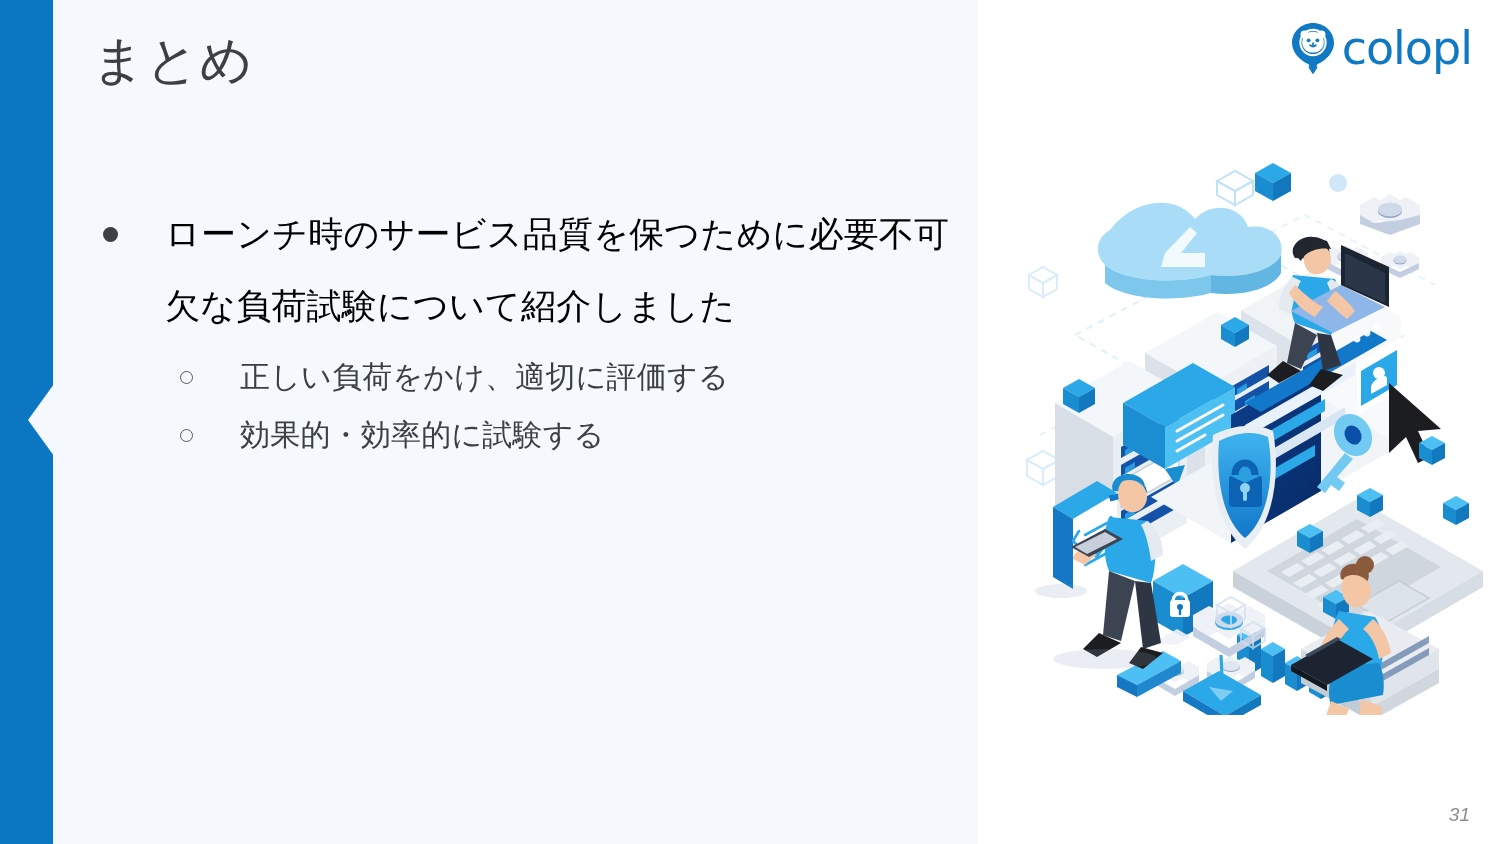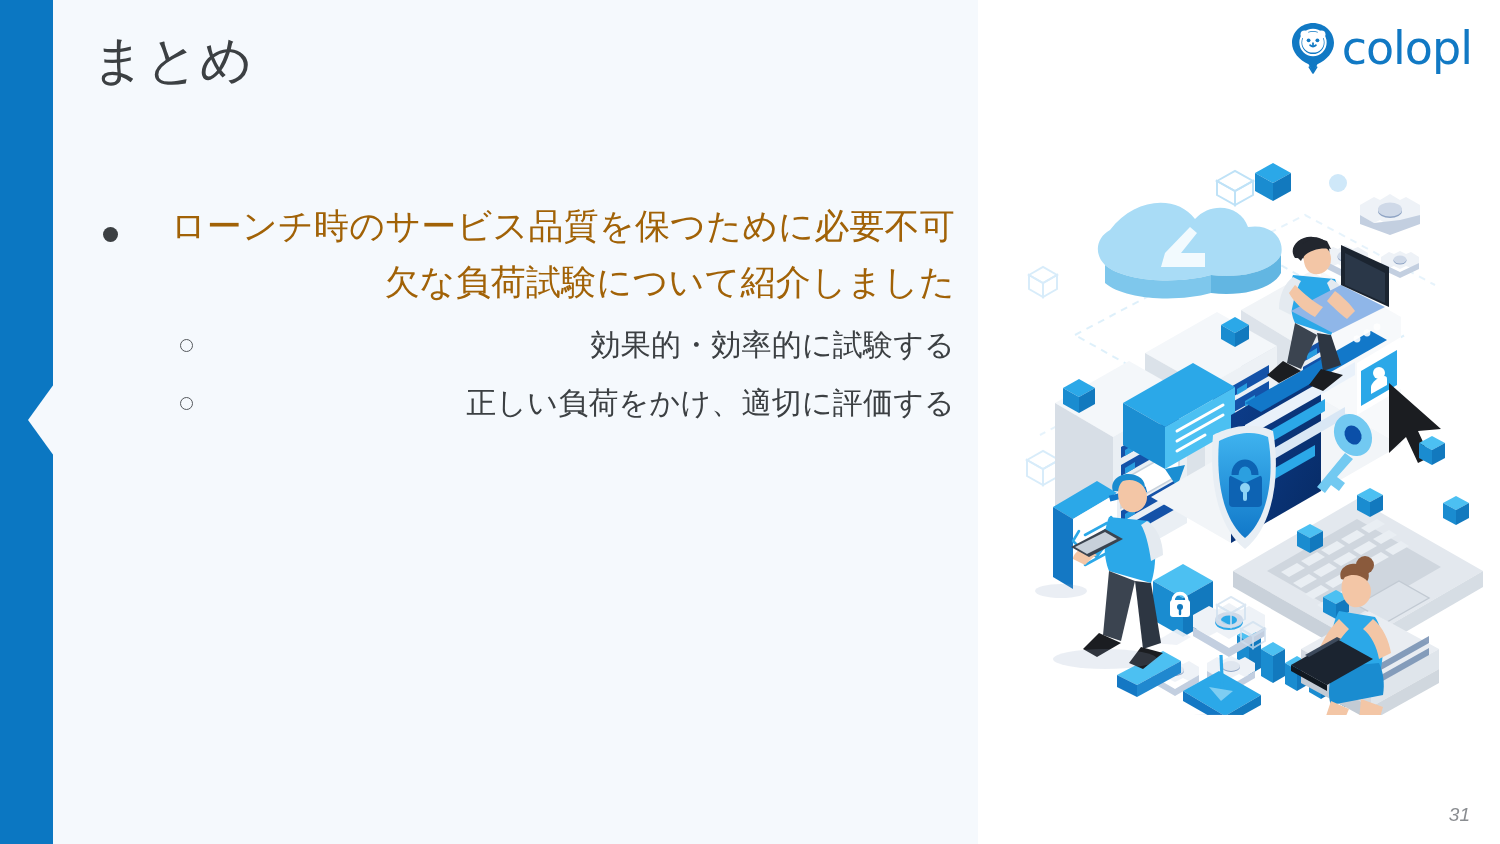--- a/index.html
+++ b/index.html
@@ -3,21 +3,20 @@
 <meta charset="utf-8">
 <style>
   html,body{margin:0;padding:0;background:#ffffff;}
   body{font-family:"Liberation Sans","DejaVu Sans",sans-serif;}
 
   .slide{
     position:relative;
     width:1500px;height:844px;
     overflow:hidden;
     background:#ffffff;
-    text-align:right;
   }
 
   
   .bg-left{
     position:absolute;left:0;top:0;width:978px;height:844px;
     background:#f5f9fd;
   }
   .bg-right{
     position:absolute;left:978px;top:0;width:522px;height:844px;
     background:#ffffff;
@@ -47,22 +46,22 @@
 
   
   .body{
     position:absolute;left:95px;top:198px;width:860px;
   }
   .bullet-l1{
     position:relative;
     display:block;
     padding-left:70px;
     font-size:35px;
-    line-height:56px;
-    color:#a16207;
+    line-height:72px;
+    color:#000000;
     letter-spacing:0.2px;
   }
   .bullet-l1 .marker{
     position:absolute;left:8px;top:0;
     width:16px;height:72px;
     display:flex;align-items:center;
   }
   .bullet-l1 .marker i{
     display:block;width:15px;height:15px;border-radius:50%;
     background:#3c4043;
@@ -137,27 +136,27 @@
           <i></i>
         </span>
       <span>ローンチ時のサービス品質を保つために必要不可欠な負荷試験について紹介しました</span>
     </div>
 
     <div class="sub-list">
       <div class="bullet-l2">
         <span class="marker">
             <i></i>
           </span>
-        <span>効果的・効率的に試験する</span>
+        <span>正しい負荷をかけ、適切に評価する</span>
       </div>
       <div class="bullet-l2">
         <span class="marker">
             <i></i>
           </span>
-        <span>正しい負荷をかけ、適切に評価する</span>
+        <span>効果的・効率的に試験する</span>
       </div>
     </div>
 
   </div>
 
   <div class="logo">
     <svg class="logo-mark" viewBox="0 0 46 52">
       <path d="M23 1 C11.5 1 2 9.8 2 20.8 C2 30.2 9.3 38.1 18.6 42.2 L23 51 L27.4 42.2 C36.7 38.1 44 30.2 44 20.8 C44 9.8 34.5 1 23 1 Z" fill="#1179c4"></path>
       <circle cx="23" cy="20.5" r="12.6" fill="none" stroke="#ffffff" stroke-width="2.1"></circle>
       <circle cx="14.6" cy="12.6" r="4.1" fill="#ffffff"></circle>

